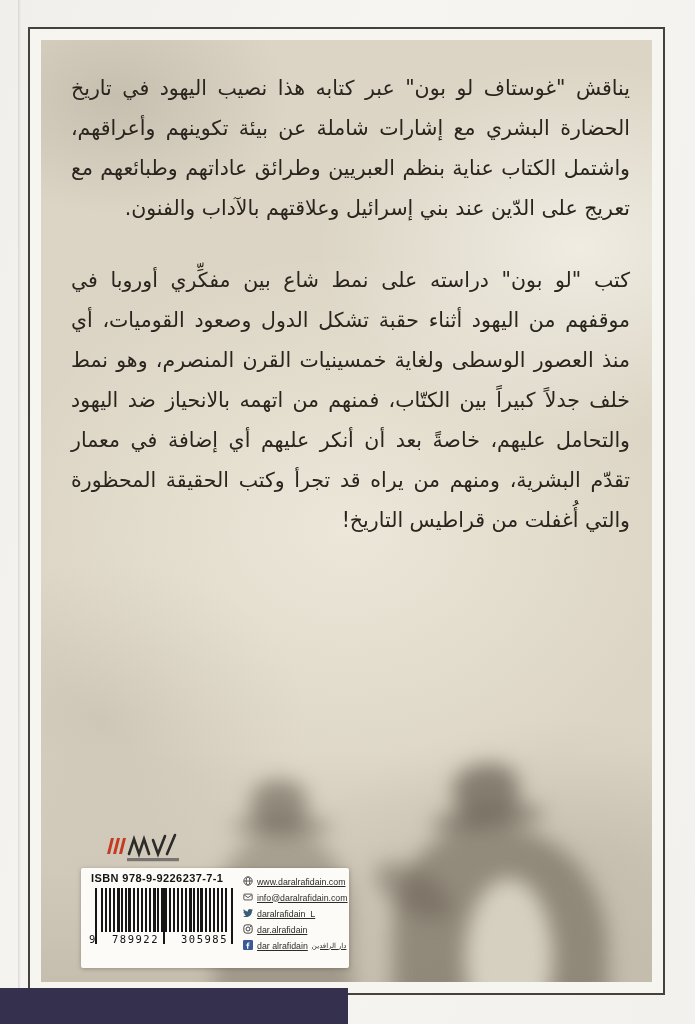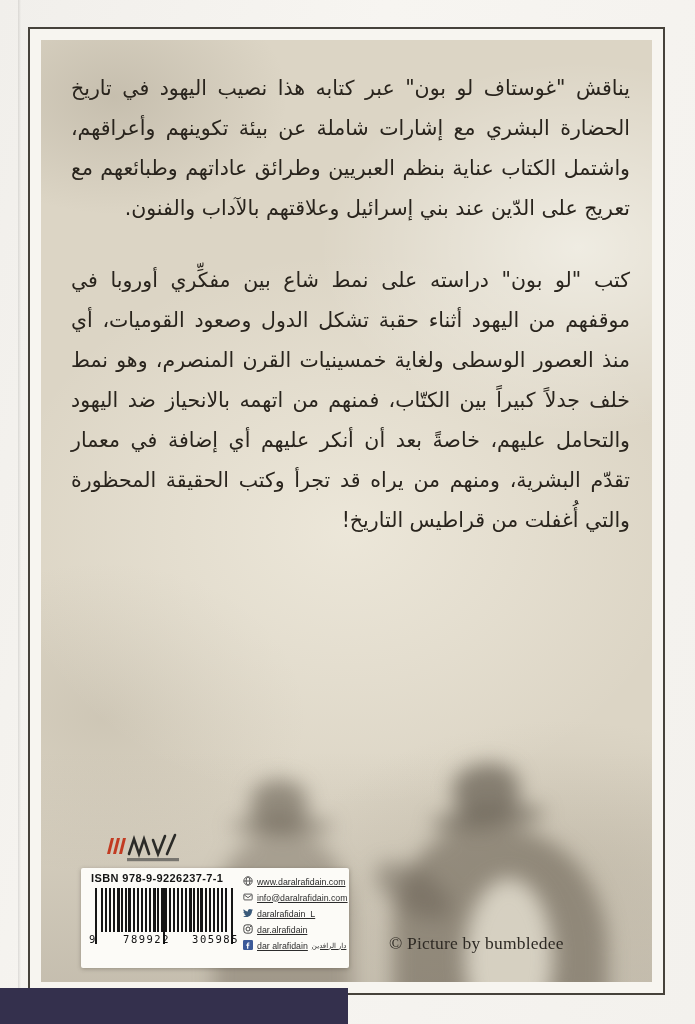--- a/index.html
+++ b/index.html
@@ -116,21 +116,21 @@
   }
   .guard{position:absolute;top:0;width:2px;height:56px;background:#161616;}
   .guard.g-l{left:6px;} .guard.g-m{left:74px;} .guard.g-r{right:6px;}
   .digits{
     position:absolute;left:0;right:0;top:44px;height:14px;
     display:flex;align-items:center;
     font-family:"DejaVu Sans Mono", monospace;
     font-size:10.5px;color:#111;
   }
   .digits .d0{width:12px;text-align:left;padding-left:0;}
-  .digits .d1,.digits .d2{flex:1;text-align:right;letter-spacing:1.5px;}
+  .digits .d1,.digits .d2{flex:1;text-align:center;letter-spacing:1.5px;}
 
   .contacts{position:absolute;left:162px;top:7px;width:102px;}
   .contact-row{
     display:flex;align-items:center;gap:4px;
     margin-bottom:3px;height:13px;
     font-size:8.8px;color:#2c2c2c;white-space:nowrap;text-decoration:underline;
   }
   .contact-row svg{flex:0 0 auto;}
   .ar-tiny{font-size:7px;color:#2c2c2c;margin-right:2px;direction:rtl;}
 
@@ -250,19 +250,18 @@
                 <rect x="0" y="0" width="24" height="24" rx="3" fill="#3b5998"></rect>
                 <path fill="#ffffff" d="M15.5 8.5h-2c-.4 0-.8.4-.8 1v1.5h2.7l-.4 2.6h-2.3V21h-2.9v-7.4H7.9v-2.6h1.9V9.2c0-2 1.3-3.5 3.2-3.5h2.5v2.8z"></path>
               </svg>
             </span>
             <span>dar alrafidain</span>
             <span class="ar-tiny">دار الرافدين</span>
           </div>
         </div>
       </div>
 
-      <div class="credit">© Picture by bumbledee</div>
 
     </div>
   </div>
 
   <div class="navy-strip"></div>
 </div>
 
 </body></html>

